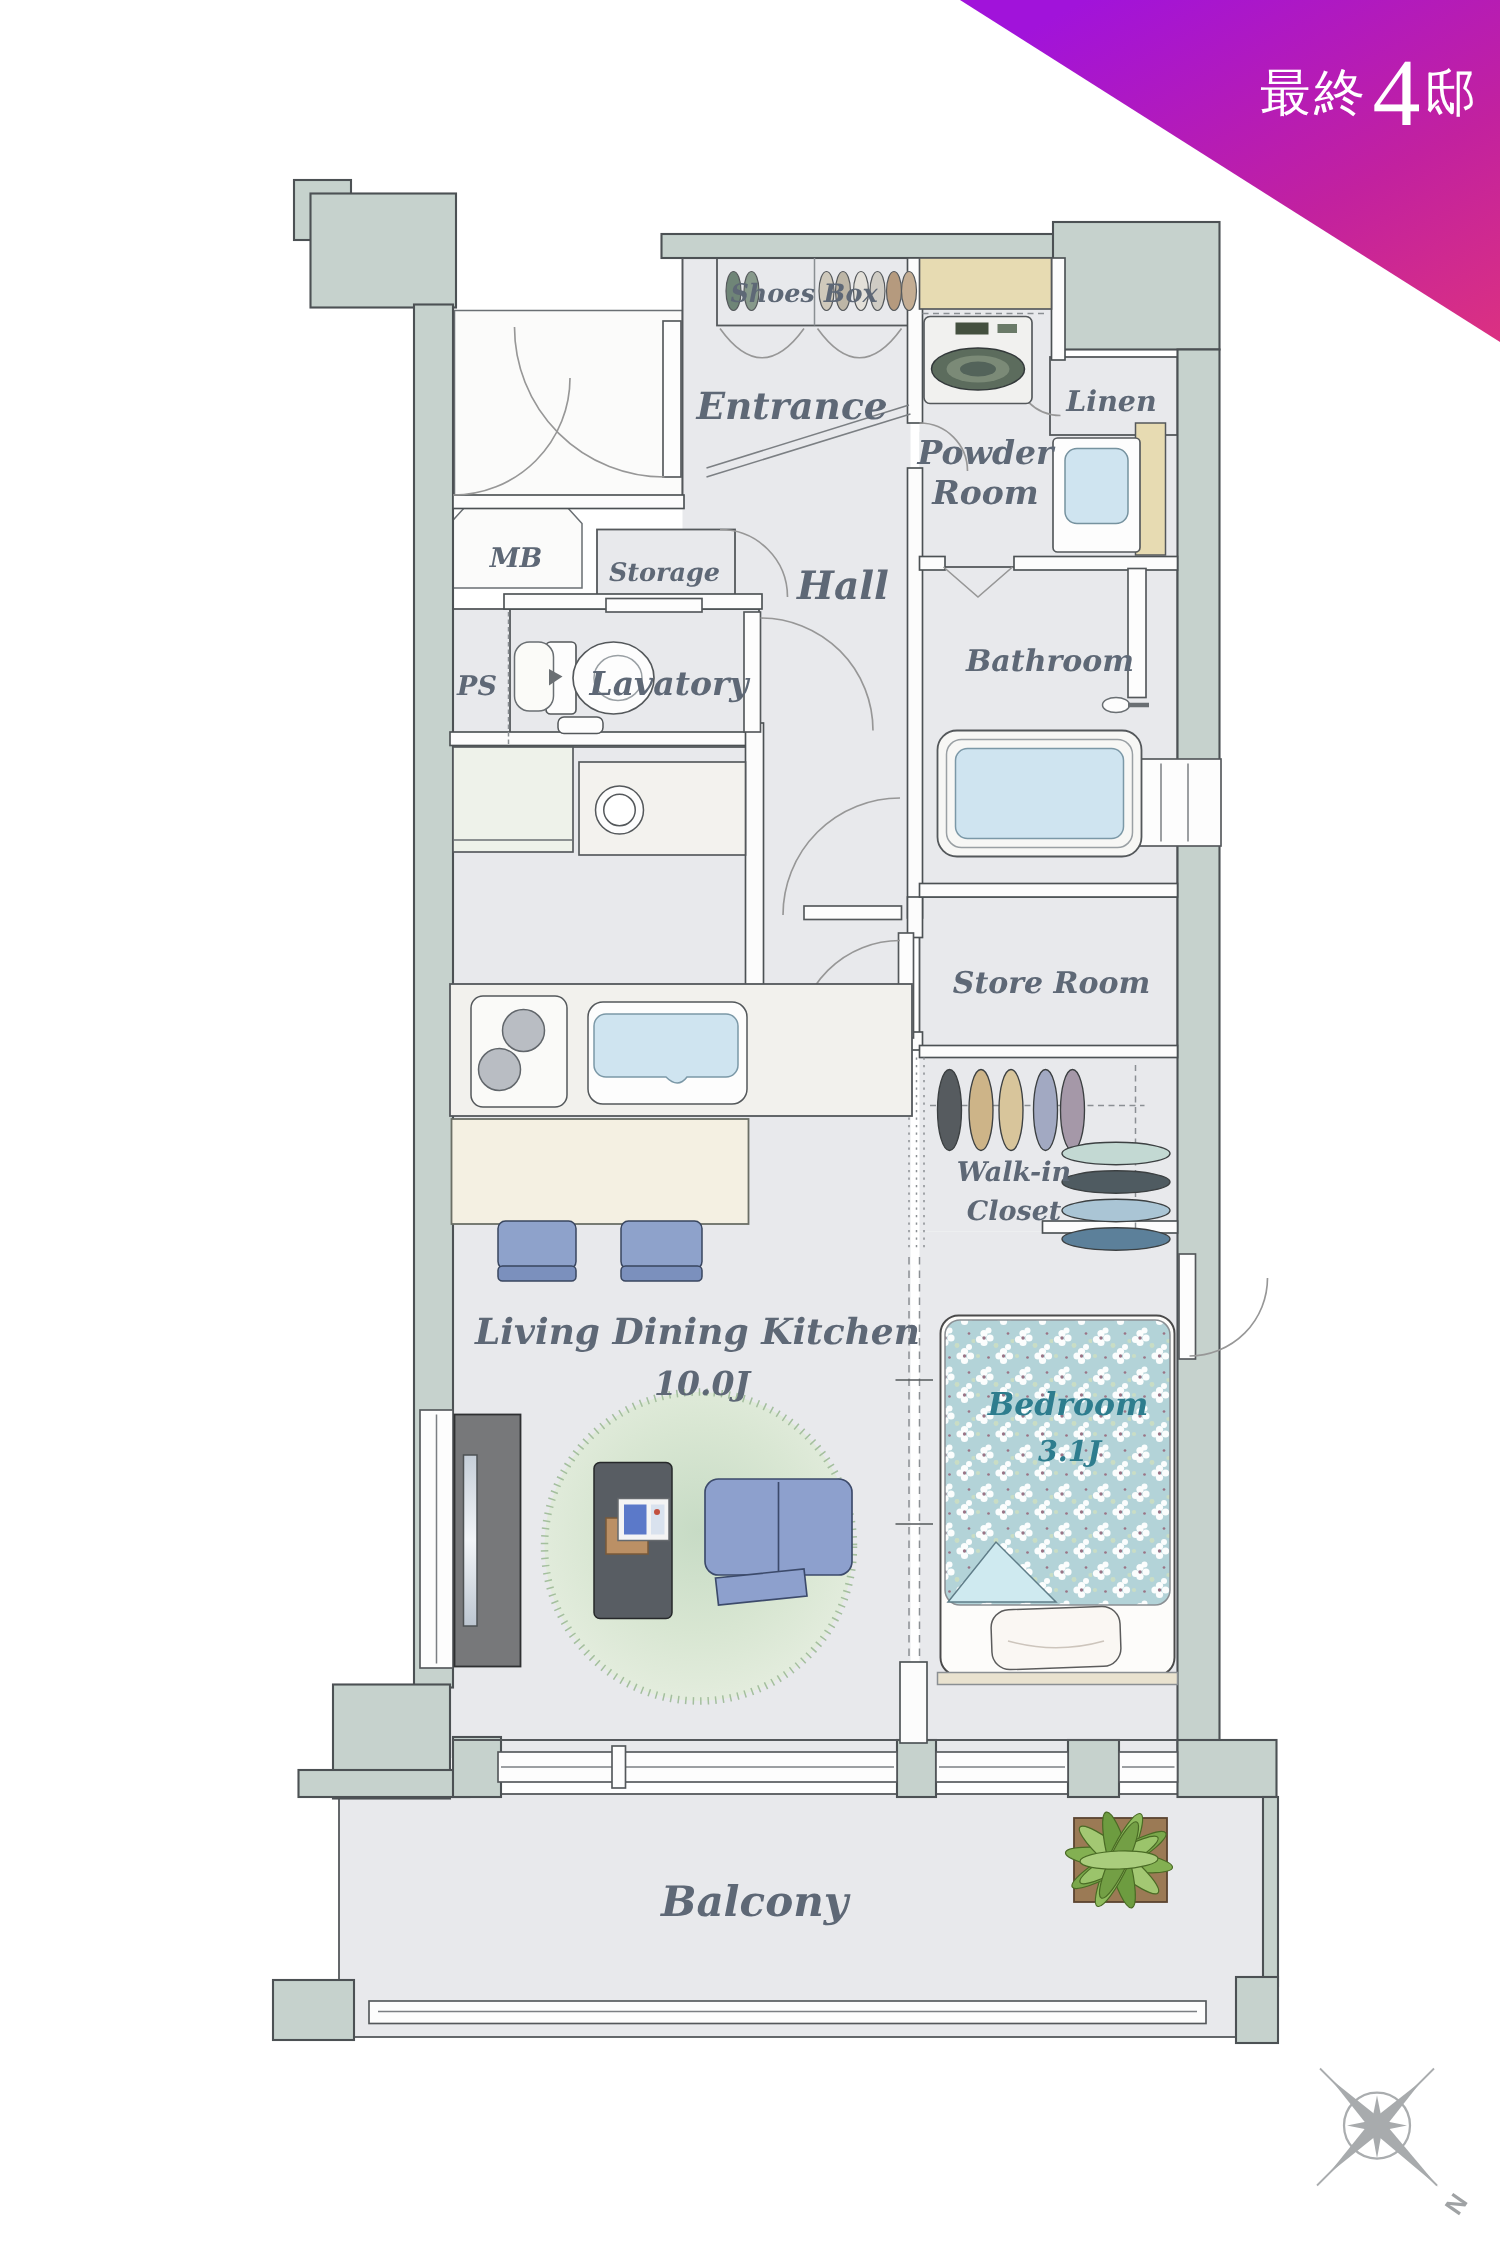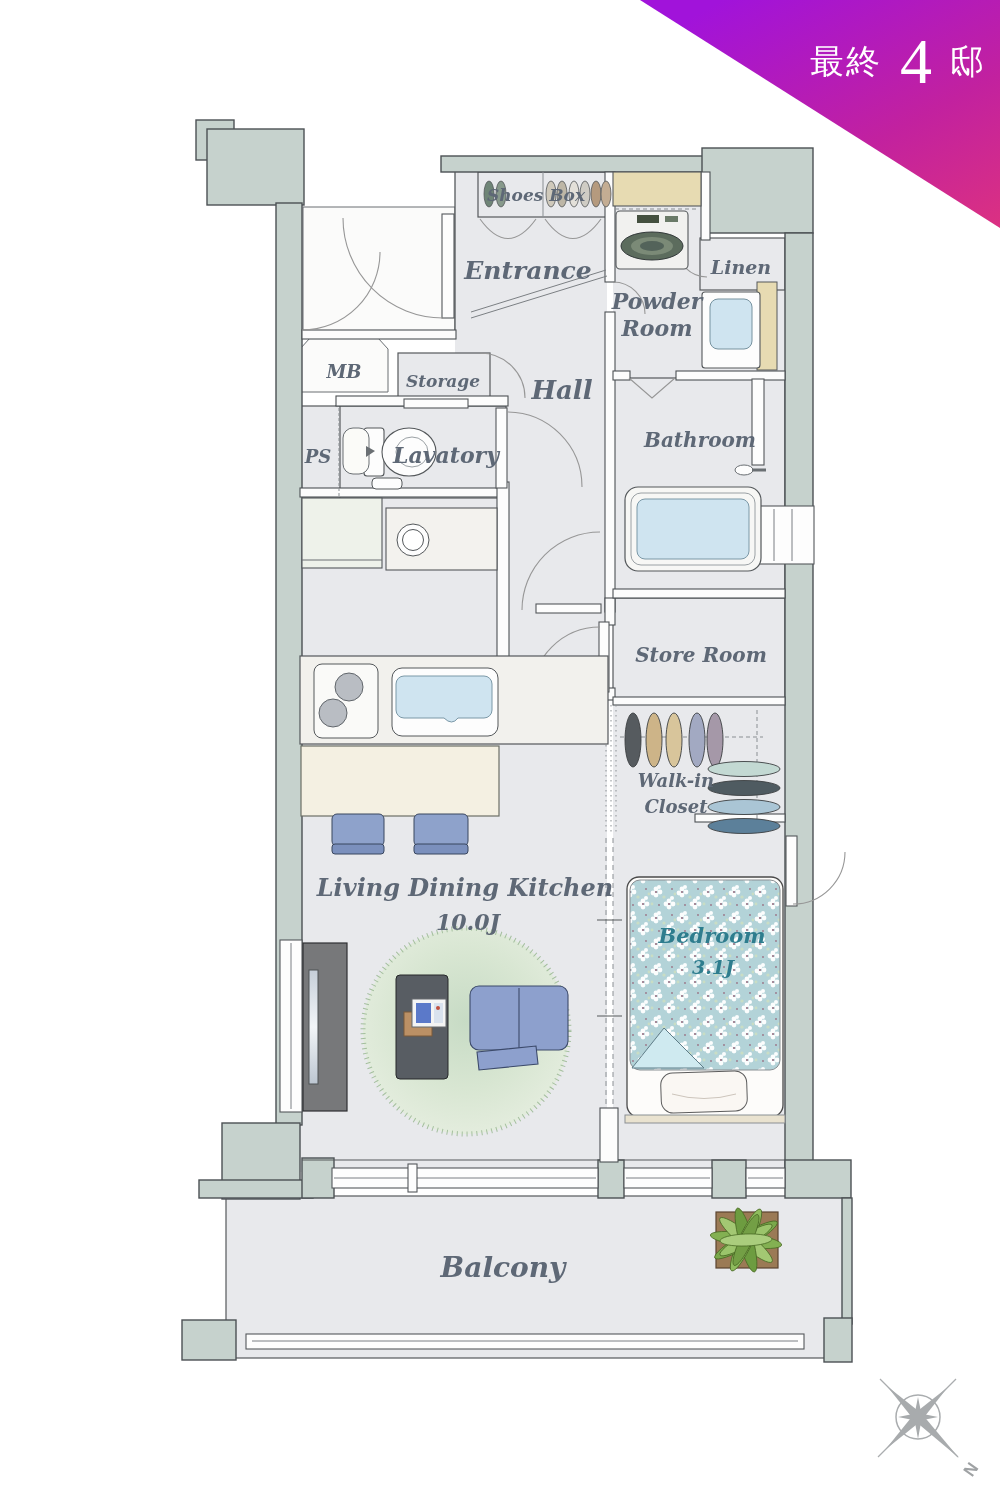--- a/index.html
+++ b/index.html
@@ -16,21 +16,21 @@
   .door{fill:none;stroke:#979797;stroke-width:1.1;}
   .thin{stroke:#7b7f83;stroke-width:1;fill:none;}
   .lbl{font-family:"DejaVu Serif",serif;font-style:italic;font-weight:600;
        fill:#5e6876;text-anchor:middle;}
   .lbl-teal{fill:#2e7d8e;}
   
   #badge{position:absolute;left:640px;top:0;width:360px;height:362px;
          clip-path:polygon(0 0,100% 0,100% 63%);
          background:linear-gradient(152deg,#a113da 8%,#c2219f 48%,#ea3a70 92%);}
   #badge .txt{position:absolute;top:30px;right:14px;display:flex;align-items:center;
-         color:#fff;font-family:"Liberation Serif","DejaVu Serif",serif;gap:15px;}
+         color:#fff;font-family:"Liberation Serif","DejaVu Serif",serif;}
   #badge .pre,#badge .suf{font-size:34px;letter-spacing:2px;}
   #badge .num{font-size:64px;font-weight:400;margin:0 3px;line-height:1;}
 </style>
 </head>
 <body>
 
 <div id="stage">
 
 <svg id="plan" width="1000" height="1500" viewBox="0 0 1000 1500">
   <defs>

